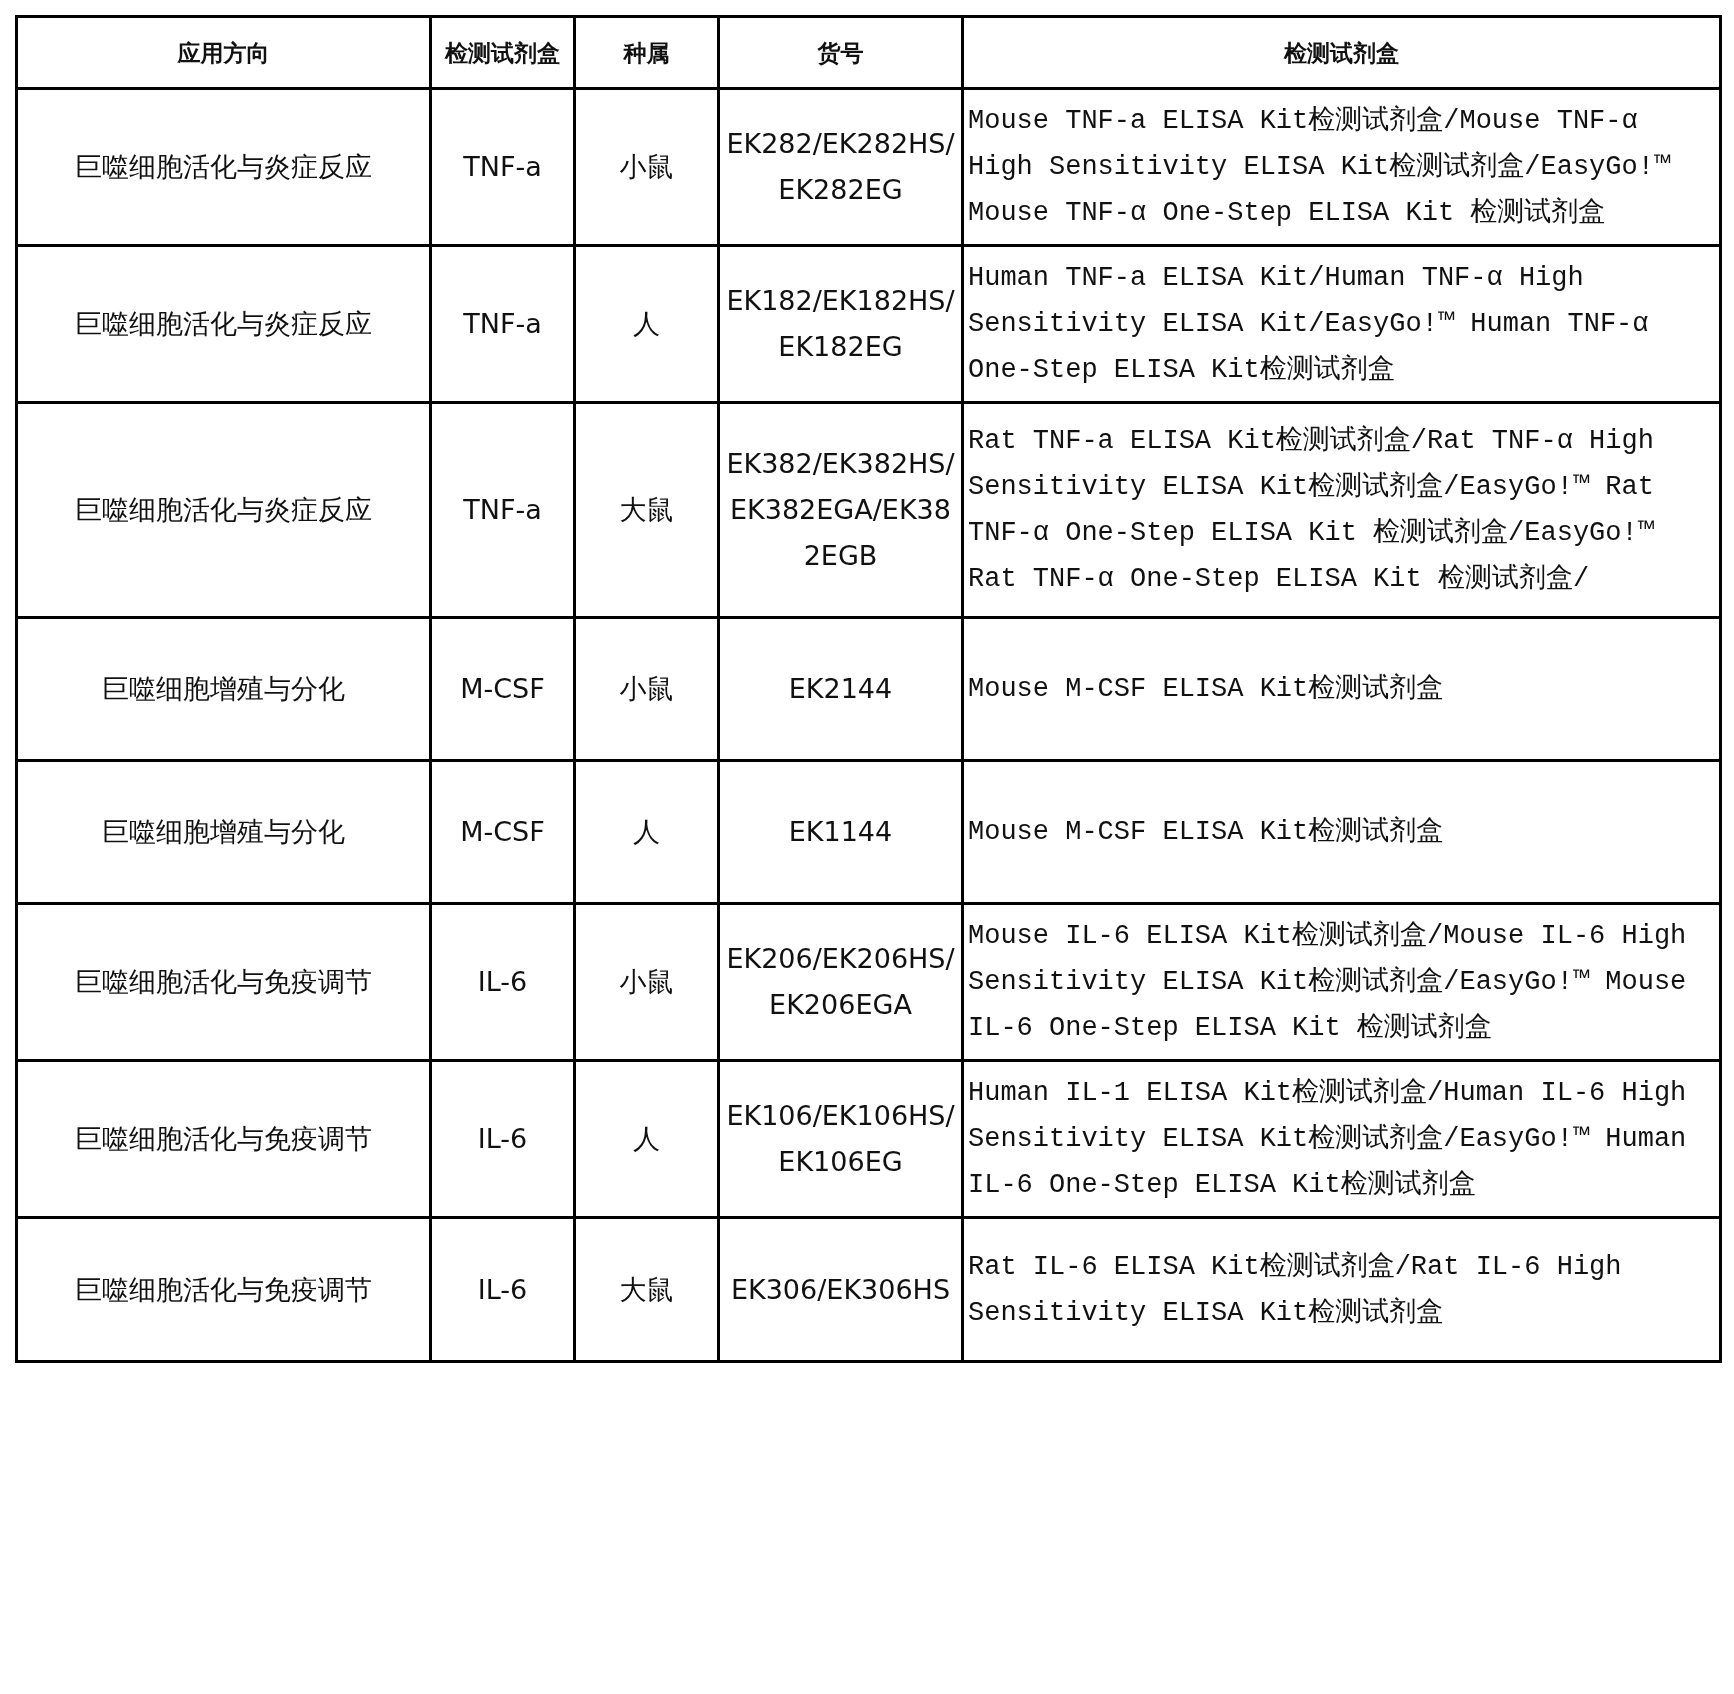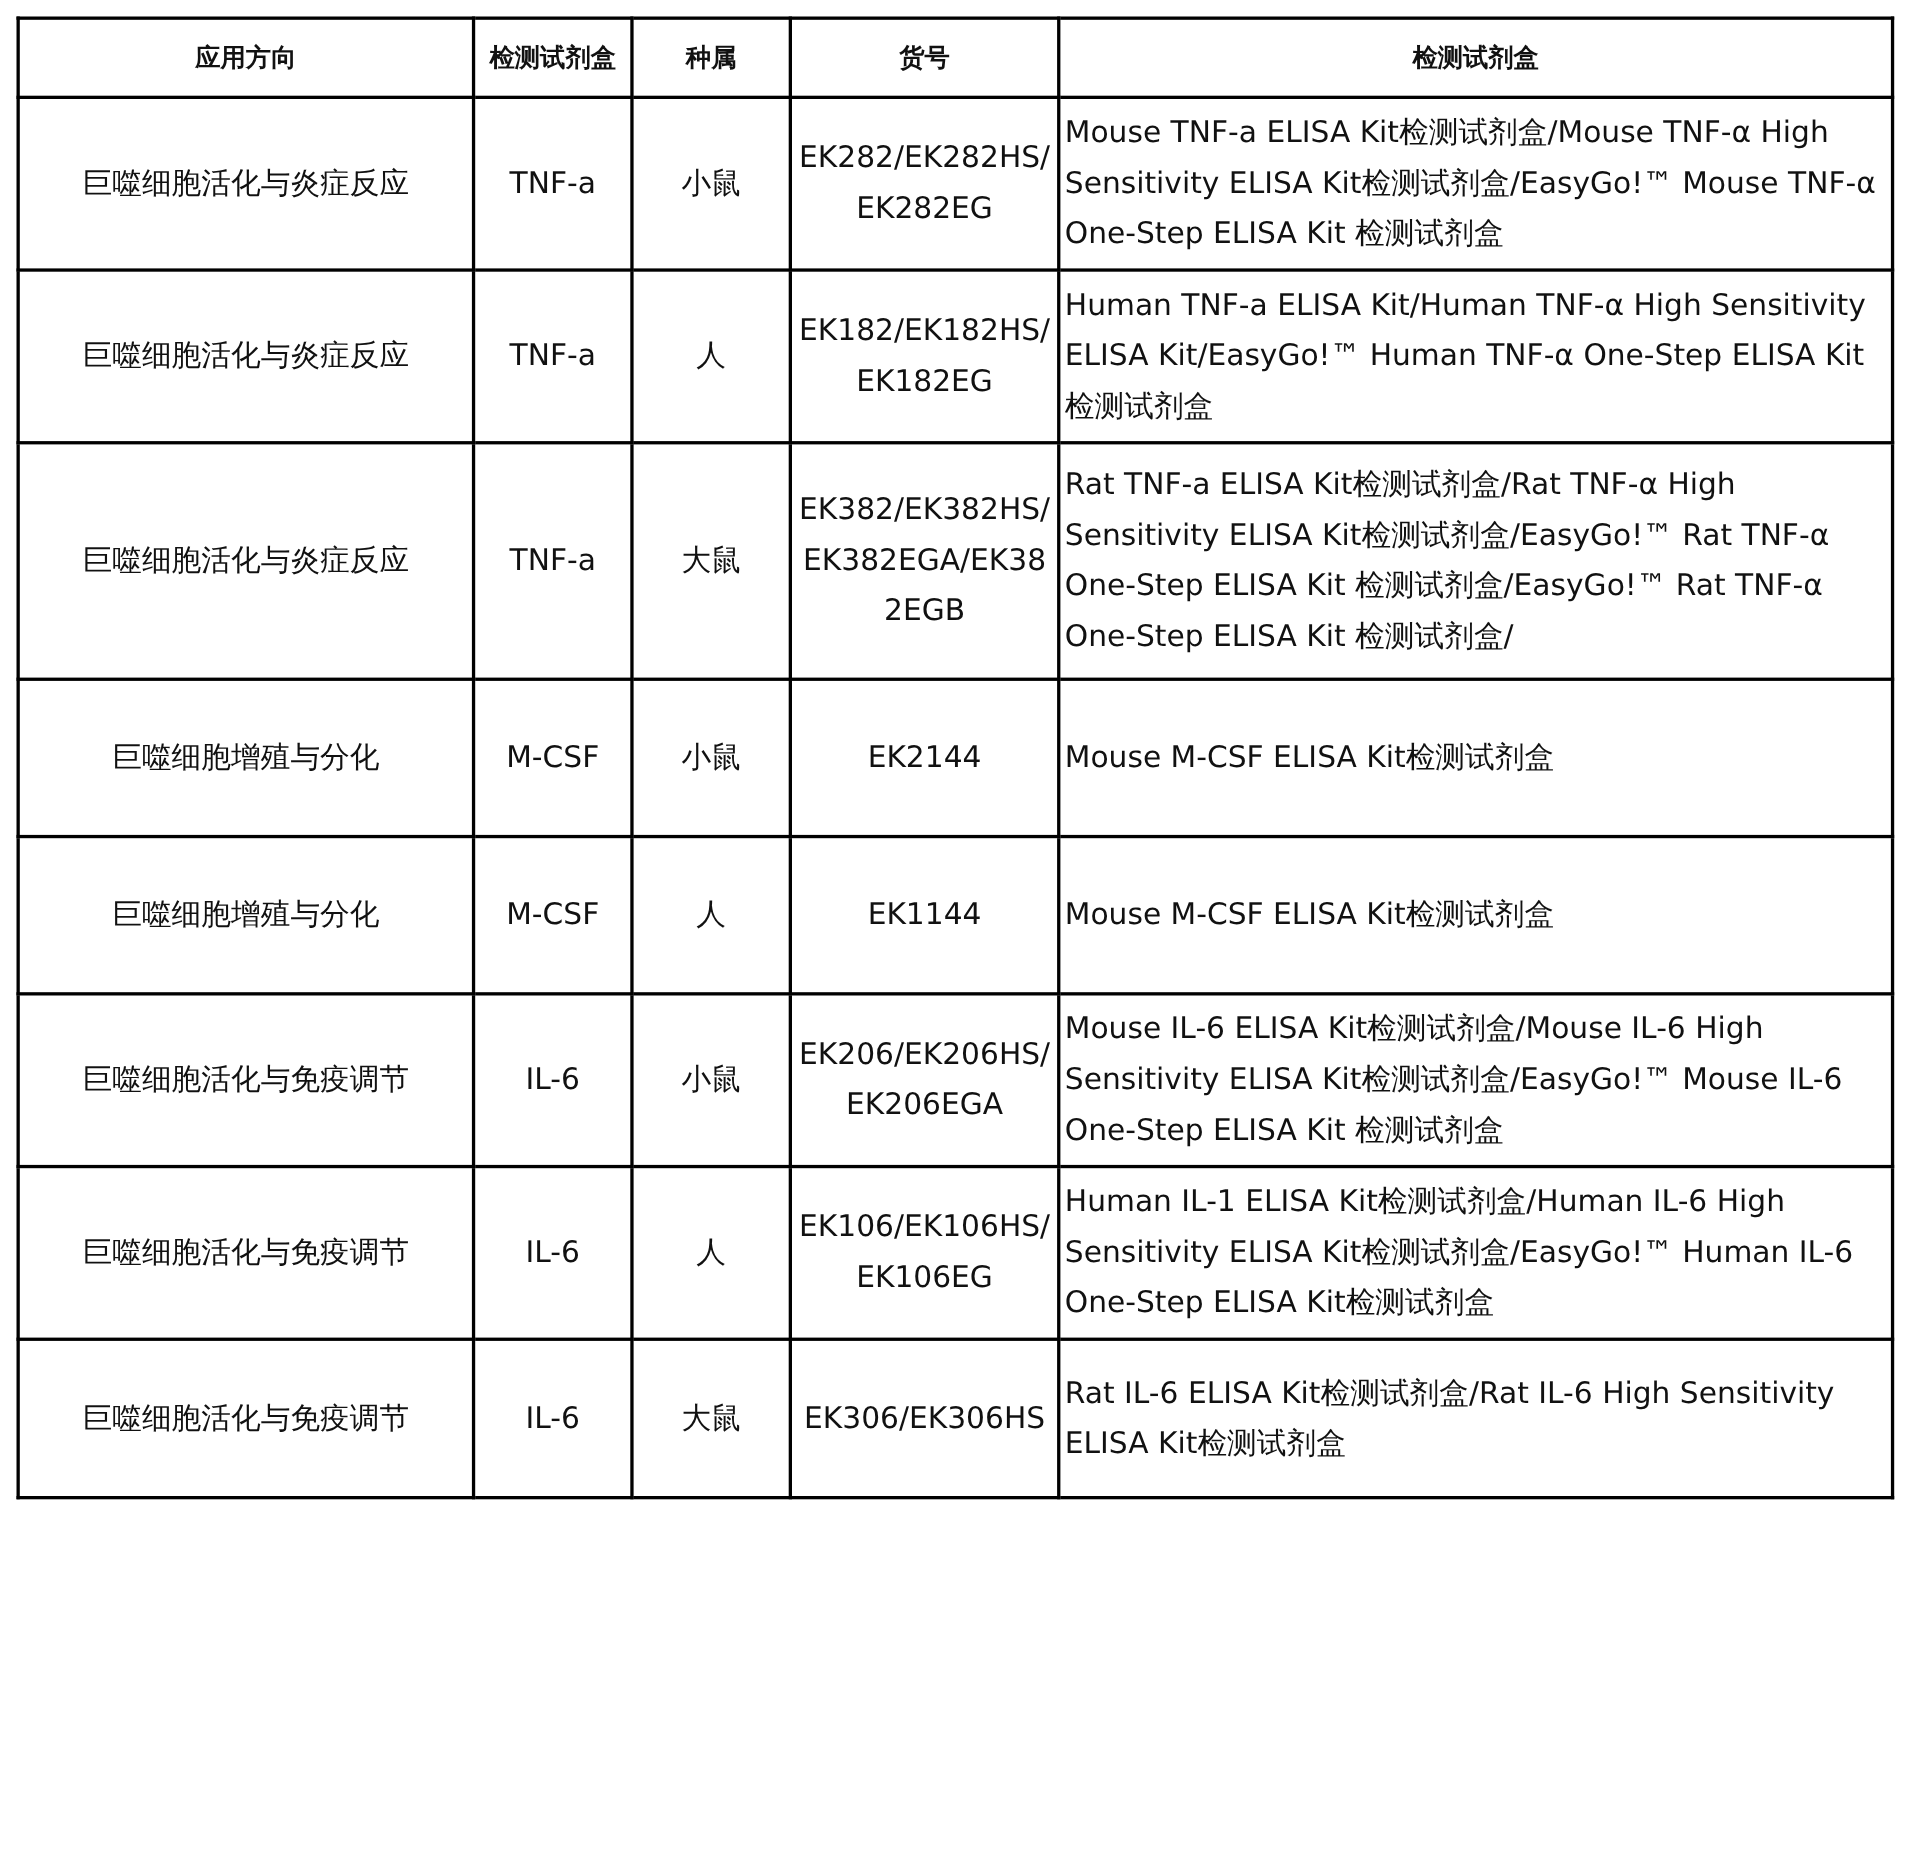--- a/index.html
+++ b/index.html
@@ -38,20 +38,21 @@
       font-size: 23px;
     }
     .product-table td.c {
       text-align: center;
     }
     .product-table td.name {
       text-align: left;
       padding-left: 4px;
       word-break: normal;
       overflow-wrap: anywhere;
+      font-family: Liberation Mono, monospace;
     }
     col.col-app { width: 414px; }
     col.col-ind { width: 144px; }
     col.col-sp  { width: 144px; }
     col.col-cat { width: 244px; }
     col.col-nm  { width: 758px; }
 
     tr.r0 td { height: 154px; }
     tr.r1 td { height: 154px; }
     tr.r2 td { height: 212px; }

